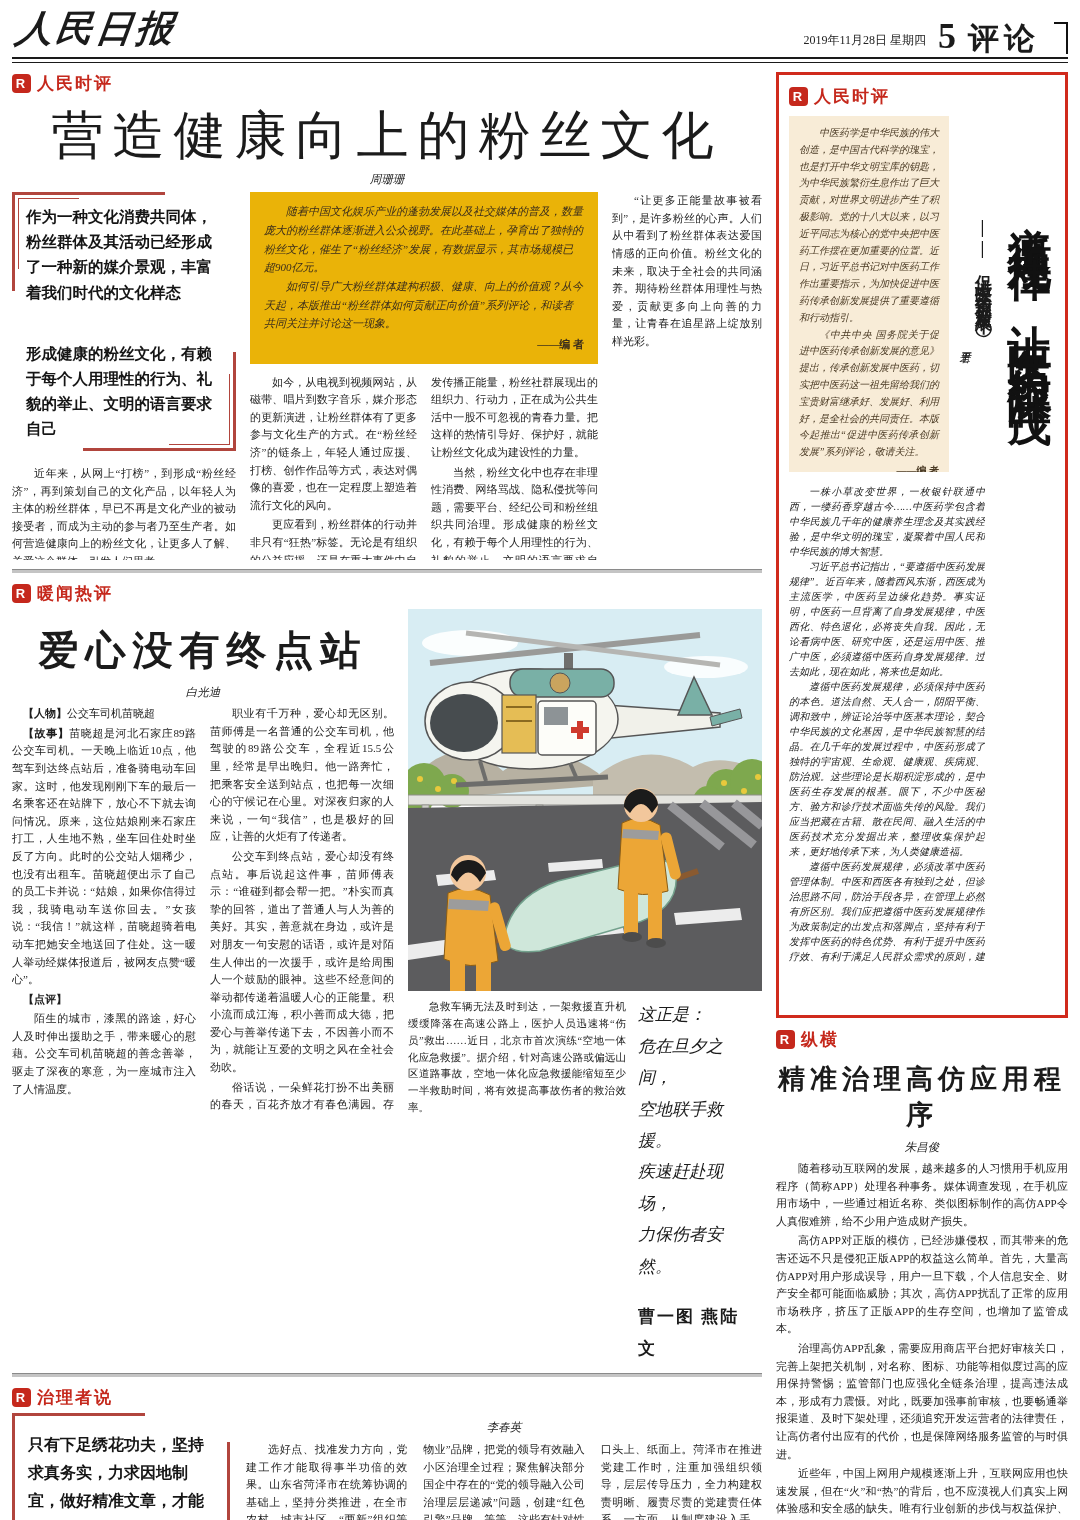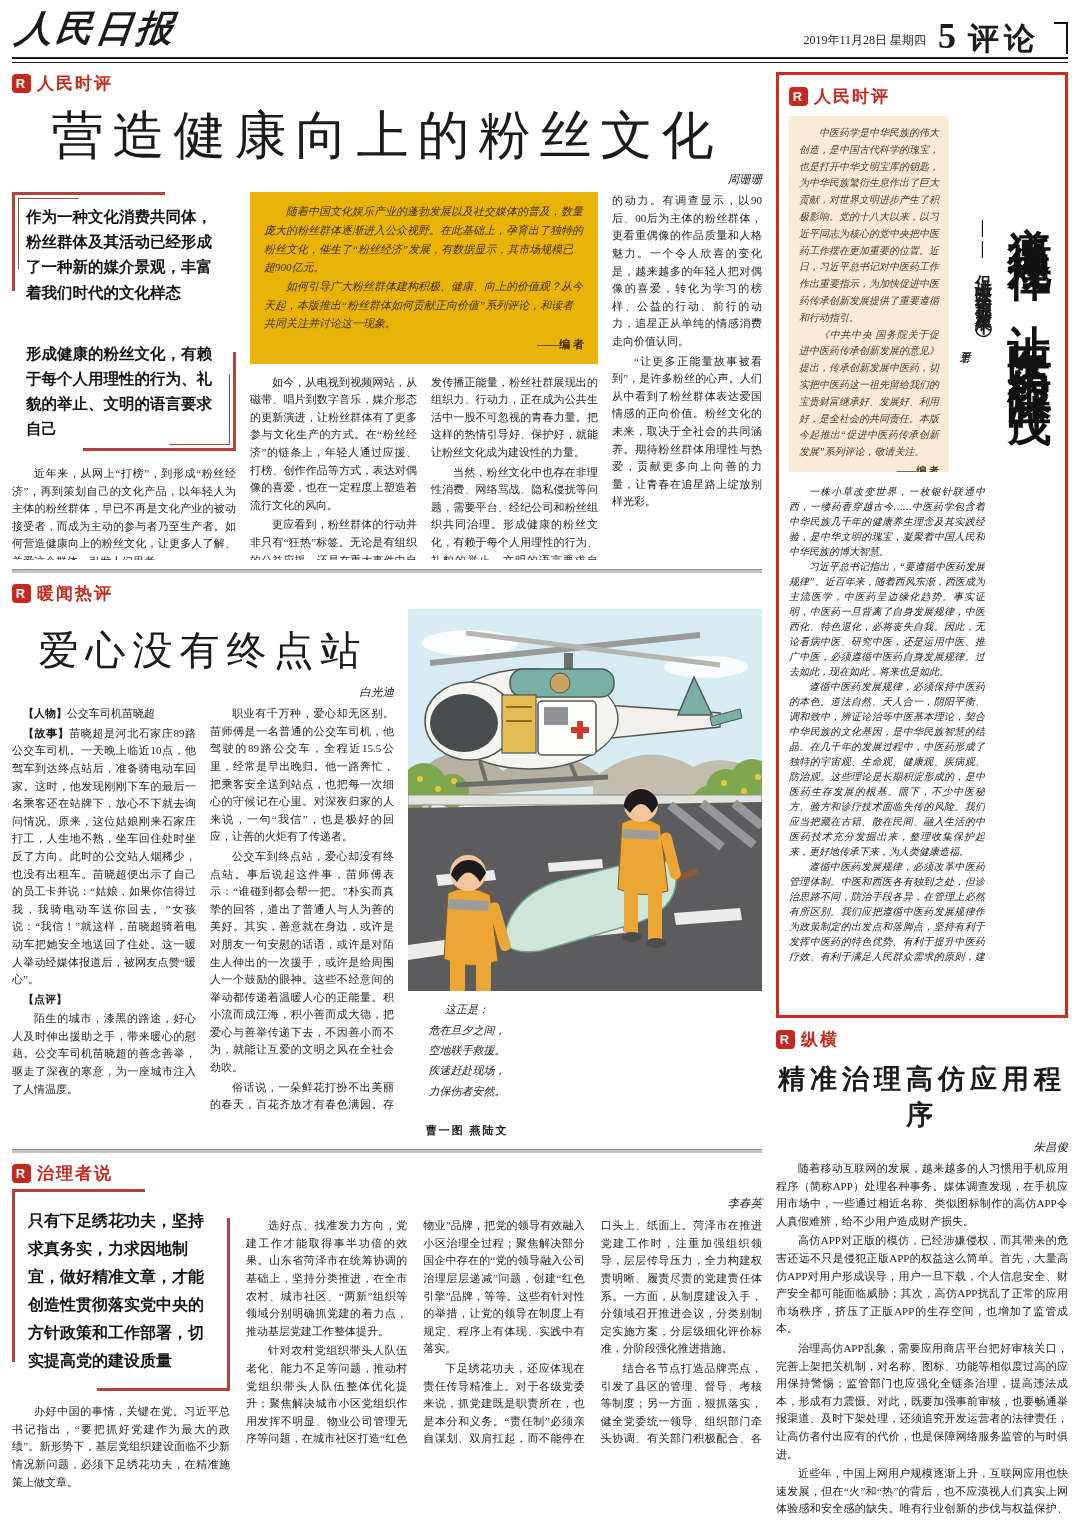--- a/index.html
+++ b/index.html
@@ -18,21 +18,21 @@
   .corner-mark{width:12px;height:30px;border-top:2px solid #111;border-right:2px solid #111;margin-left:2px;}
   .mast-rule{height:3px;border-top:2px solid #1a1a1a;border-bottom:1px solid #1a1a1a;margin-top:3px;}
 
   
   .content{display:flex;gap:14px;margin-top:9px;}
   .left-col{width:750px;}
   .right-col{width:292px;}
   .sec-label{display:flex;align-items:center;gap:6px;color:#c5281c;font-weight:700;font-size:17px;letter-spacing:2px;}
   .r-icon{display:inline-flex;align-items:center;justify-content:center;width:19px;height:19px;border-radius:4px;
           background:#c5281c;color:#fff;font-size:13px;font-weight:900;}
-  .byline{font-size:11.5px;text-align:right;color:#222;font-style:italic;margin:7px 0 5px;}
+  .byline{font-size:11.5px;text-align:center;color:#222;font-style:italic;margin:7px 0 5px;}
   .body-text{font-size:11px;line-height:1.6;text-align:justify;color:#1d1d1d;}
   .body-text p{margin:0 0 2px 0;text-indent:2em;}
   .note-box{background:#eab308;padding:10px 14px;font-size:11px;line-height:1.7;font-style:italic;color:#3a2d1c;}
   .note-sign{text-align:right;font-weight:700;font-style:normal;margin-top:2px;}
   .divider{height:3px;background:#c4c4c4;border-top:1px solid #8a8a8a;margin:9px 0;}
 
   
   .fans-headline{font-size:52px;font-weight:400;text-align:center;letter-spacing:9px;line-height:1.1;margin:12px 0 8px;}
   .fans-sub{font-size:21px;font-weight:700;text-align:center;letter-spacing:2px;}
   .fans-body{display:flex;gap:14px;height:368px;overflow:hidden;margin-top:4px;}
@@ -48,26 +48,26 @@
   .cols2{column-count:2;column-gap:14px;}
   .cols3{column-count:3;column-gap:16px;}
   .fans-mid .cols2{height:198px;overflow:hidden;margin-top:10px;}
   .fans-c3 .body-text{height:368px;overflow:hidden;}
   .fans-c1 .body-text{height:138px;overflow:hidden;}
 
   
   .warm-row{display:flex;gap:14px;margin-top:4px;}
   .warm-left{width:382px;}
   .warm-right{width:354px;}
-  .warm-headline{font-size:40px;font-weight:400;text-align:center;letter-spacing:7px;margin:14px 0 2px;}
+  .warm-headline{font-size:40px;font-weight:700;text-align:center;letter-spacing:7px;margin:14px 0 2px;}
   .warm-text{height:416px;overflow:hidden;}
   .marker{font-weight:700;font-family:"Liberation Sans","DejaVu Sans",sans-serif;}
   .caption-row{display:flex;gap:12px;margin-top:8px;}
   .illus-caption{width:218px;font-size:10.5px;line-height:1.6;text-align:justify;text-indent:2em;}
-  .verse{width:118px;font-size:11px;line-height:1.85;font-style:italic;text-align:center;}
+  .verse{width:118px;font-size:17px;line-height:1.85;font-style:italic;}
   .verse-sign{font-weight:700;font-style:normal;margin-top:19px;letter-spacing:2px;}
 
   
   .gov-row{display:flex;gap:16px;margin-top:4px;}
   .gov-left{width:218px;}
   .gov-quote{position:relative;padding:18px 14px 16px 16px;font-family:"Liberation Sans","DejaVu Sans",sans-serif;
              font-weight:700;font-size:16px;line-height:1.75;color:#151515;margin-bottom:12px;}
   .gq-tl::before{content:"";position:absolute;top:0;left:0;width:130px;height:170px;border-top:3px solid #b1453d;border-left:3px solid #b1453d;}
   .gq-br::after{content:"";position:absolute;bottom:0;right:0;width:130px;height:170px;border-bottom:3px solid #b1453d;border-right:3px solid #b1453d;}
   .gov-left .body-text{height:118px;overflow:hidden;}
@@ -141,21 +141,20 @@
               <div class="note-sign">——编 者</div>
             </div>
             <div class="body-text cols2">
               <p>如今，从电视到视频网站，从磁带、唱片到数字音乐，媒介形态的更新演进，让粉丝群体有了更多参与文化生产的方式。在“粉丝经济”的链条上，年轻人通过应援、打榜、创作作品等方式，表达对偶像的喜爱，也在一定程度上塑造着流行文化的风向。</p>
               <p>更应看到，粉丝群体的行动并非只有“狂热”标签。无论是有组织的公益应援，还是在重大事件中自发传播正能量，粉丝社群展现出的组织力、行动力，正在成为公共生活中一股不可忽视的青春力量。把这样的热情引导好、保护好，就能让粉丝文化成为建设性的力量。</p>
               <p>当然，粉丝文化中也存在非理性消费、网络骂战、隐私侵扰等问题，需要平台、经纪公司和粉丝组织共同治理。形成健康的粉丝文化，有赖于每个人用理性的行为、礼貌的举止、文明的语言要求自己，也有赖于行业规则的完善和全社会的引导。</p>
             </div>
           </div>
           <div class="fans-c3">
             <div class="body-text">
-              <p style="text-indent:0">的动力。有调查显示，以90后、00后为主体的粉丝群体，更看重偶像的作品质量和人格魅力。一个令人欣喜的变化是，越来越多的年轻人把对偶像的喜爱，转化为学习的榜样、公益的行动、前行的动力，追星正从单纯的情感消费走向价值认同。</p>
               <p>“让更多正能量故事被看到”，是许多粉丝的心声。人们从中看到了粉丝群体表达爱国情感的正向价值。粉丝文化的未来，取决于全社会的共同涵养。期待粉丝群体用理性与热爱，贡献更多向上向善的力量，让青春在追星路上绽放别样光彩。</p>
             </div>
           </div>
         </div>
       </div>
 
       <div class="divider"></div>
 
       <div>
         <div class="sec-label hei">
@@ -261,20 +260,21 @@
                   <path d="M-19 44 L21 46 L20 56 L-20 54 Z" fill="#9c9c9c"></path>
                   <circle cx="0" cy="18" r="18" fill="#f2c79c"></circle>
                   <path d="M-17 20 A18 18 0 0 1 18 18 L12 27 Q0 8 -11 27 Z" fill="#1b1b1b"></path>
                   <rect x="20" y="48" width="11" height="50" rx="5" fill="#eca636" transform="rotate(-16 24 50)"></rect>
                   <rect x="-18" y="104" width="15" height="34" fill="#eca636"></rect>
                   <rect x="8" y="104" width="15" height="32" fill="#eca636"></rect>
                 </g>
               </g>
             </svg>
             <div class="caption-row">
+              <div class="illus-caption">急救车辆无法及时到达，一架救援直升机缓缓降落在高速公路上，医护人员迅速将“伤员”救出……近日，北京市首次演练“空地一体化应急救援”。据介绍，针对高速公路或偏远山区道路事故，空地一体化应急救援能缩短至少一半救助时间，将有效提高事故伤者的救治效率。</div>
               <div class="verse">
                 <div>这正是：</div>
                 <div>危在旦夕之间，</div>
                 <div>空地联手救援。</div>
                 <div>疾速赶赴现场，</div>
                 <div>力保伤者安然。</div>
                 <div class="verse-sign">曹一图 燕陆文</div>
               </div>
             </div>
           </div>

